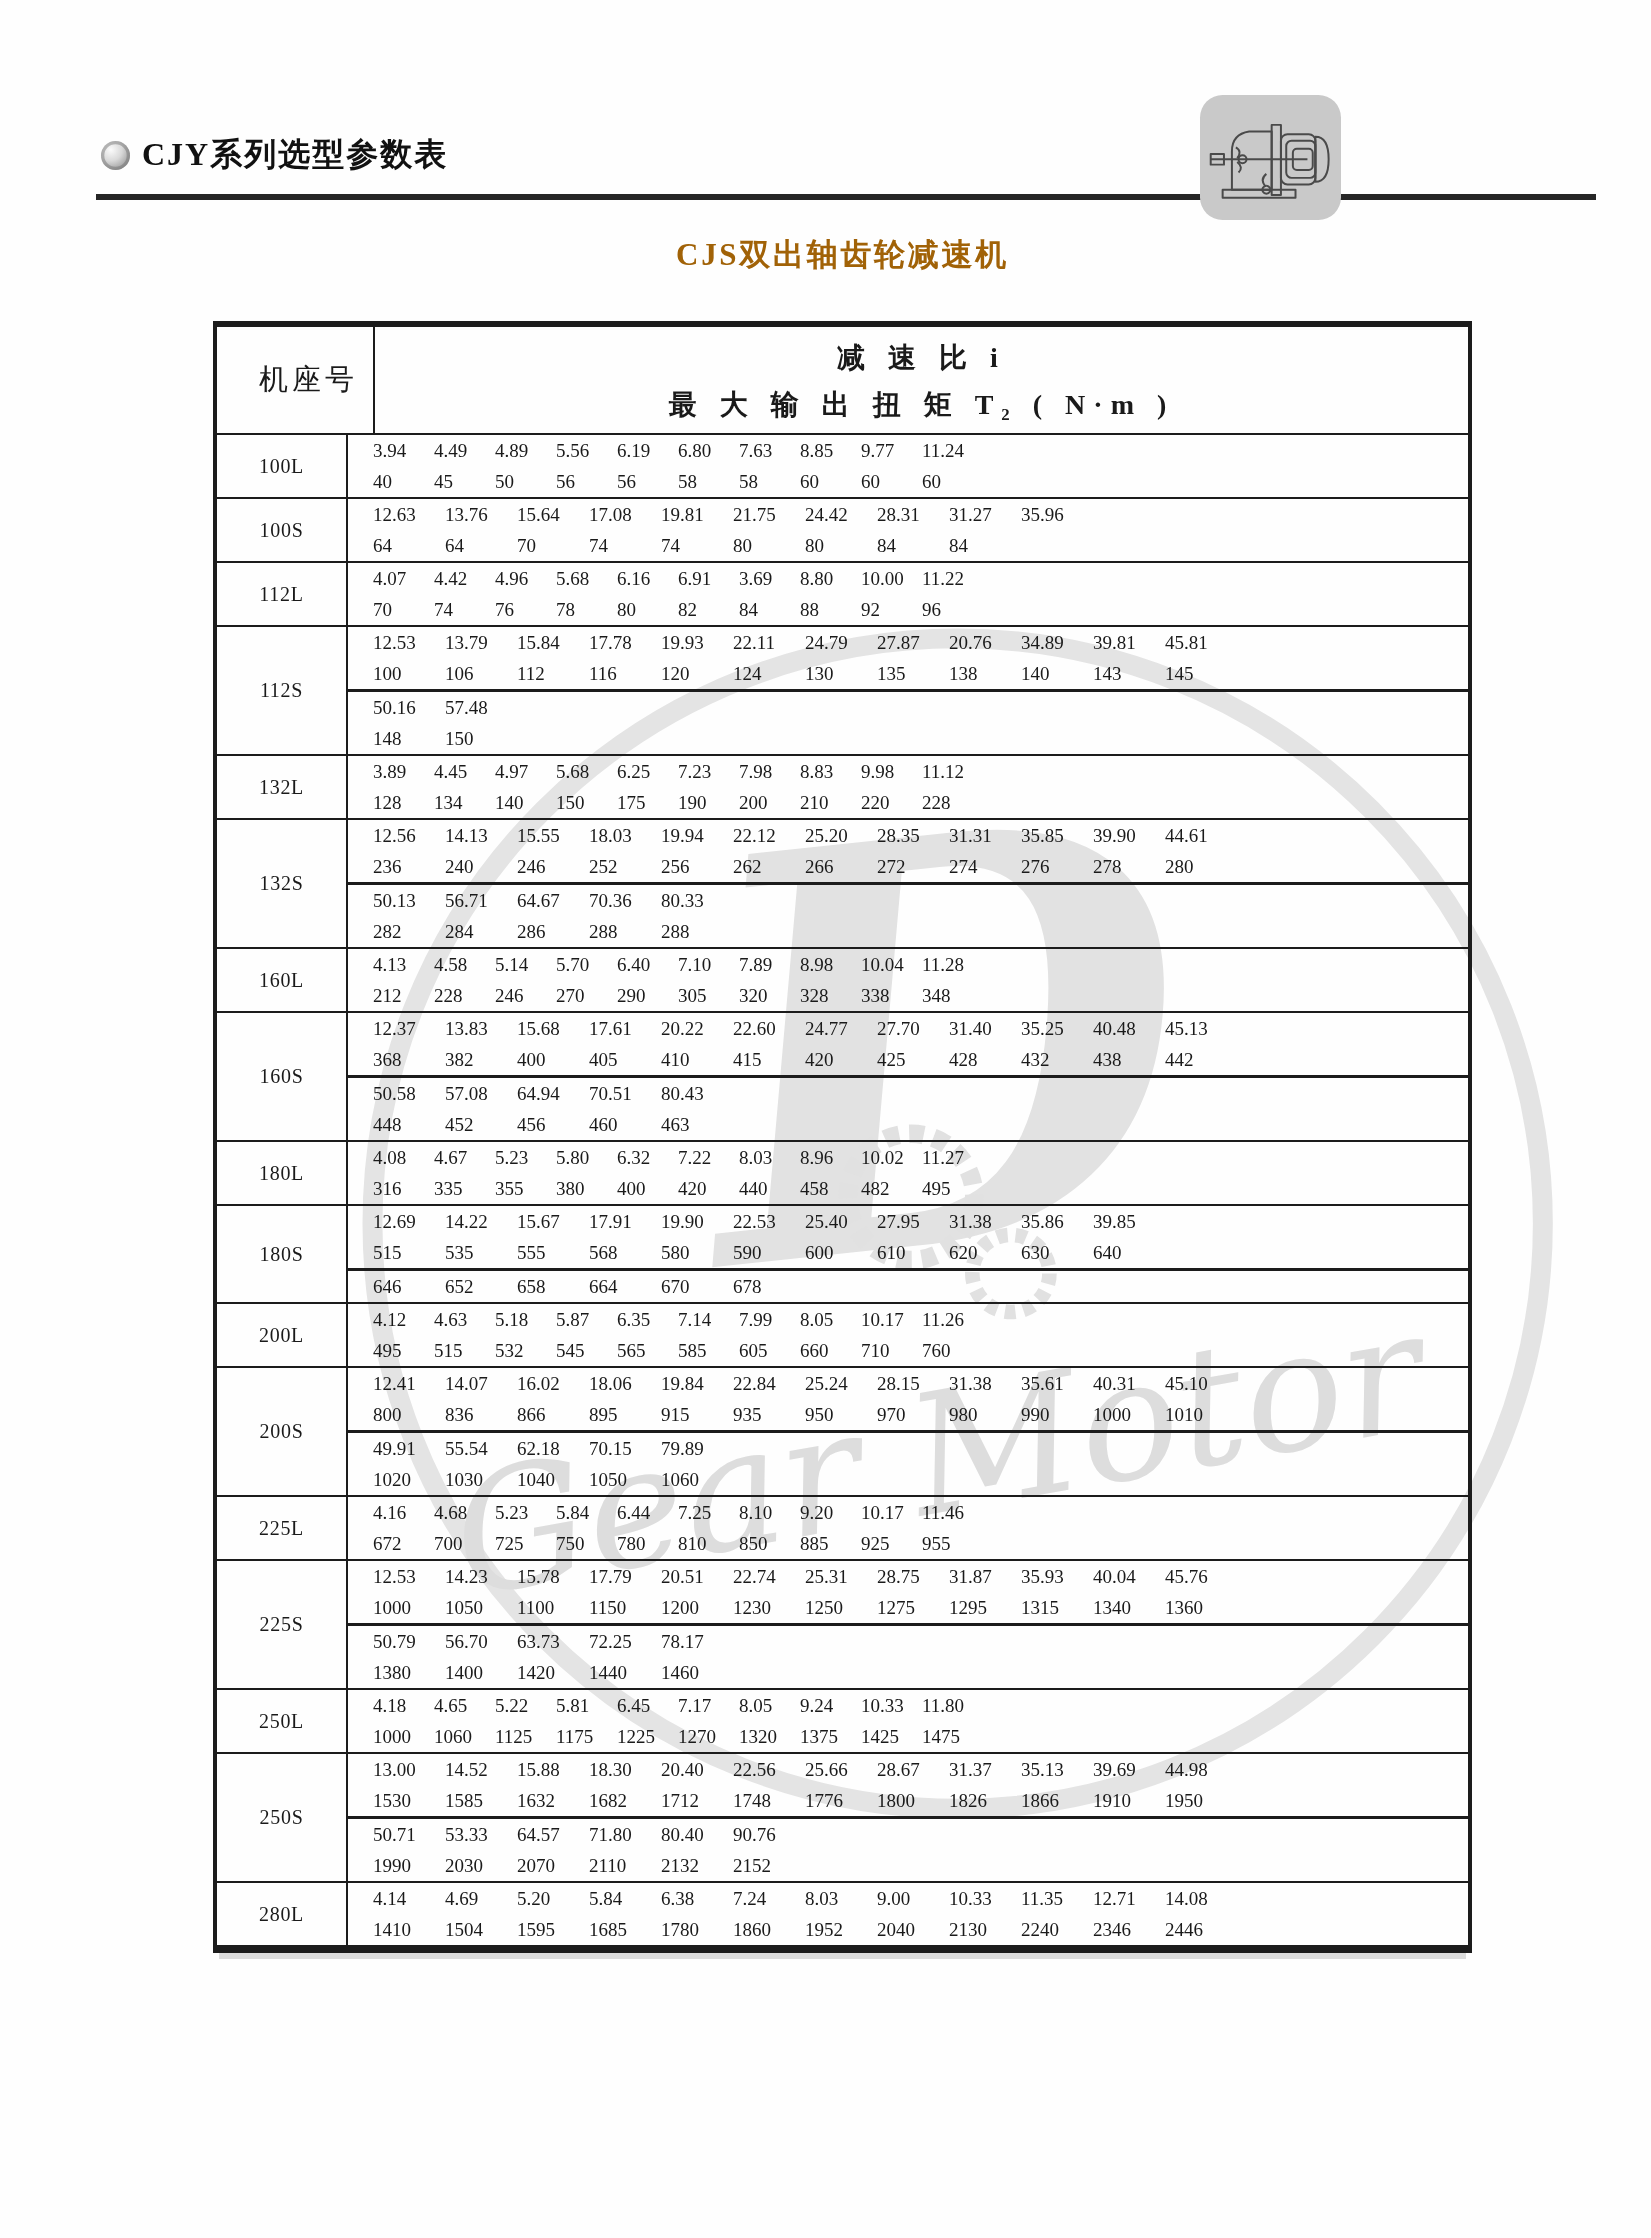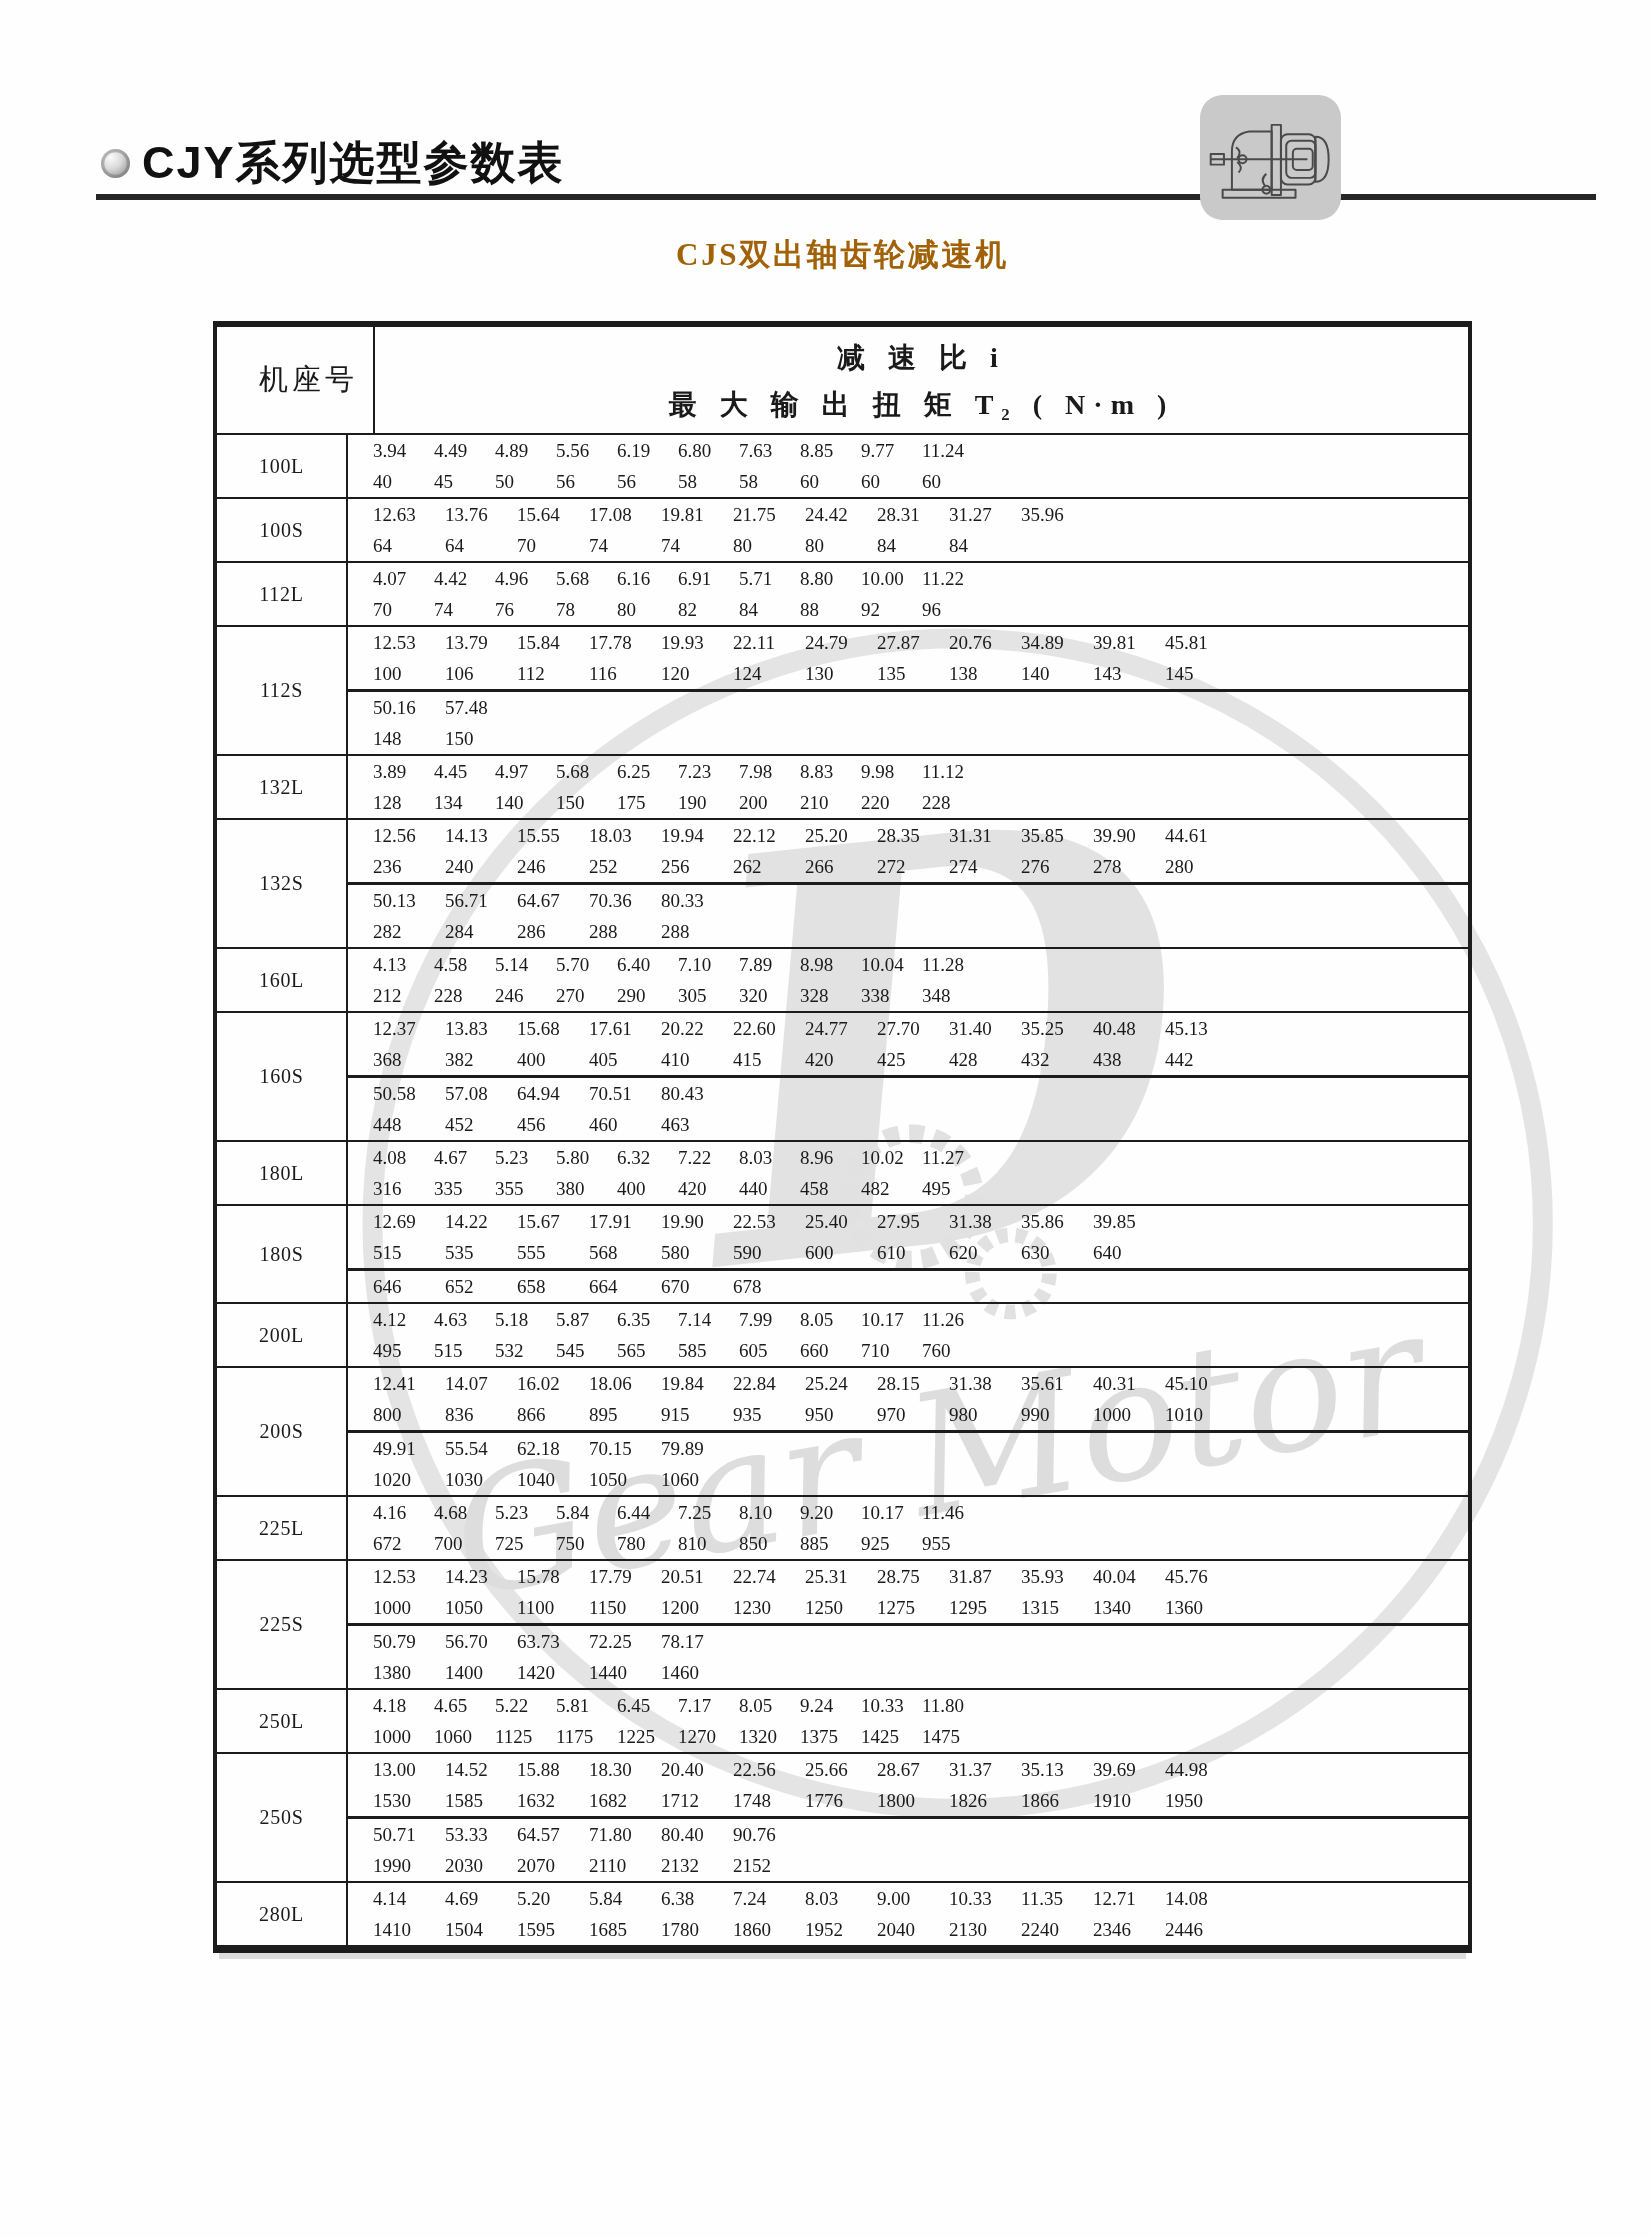--- a/index.html
+++ b/index.html
@@ -15,22 +15,22 @@
   #page-header{
     position:absolute;left:101px;top:133px;
     display:flex;align-items:center;gap:12px;z-index:3;
   }
   .bullet{
     width:29px;height:29px;border-radius:50%;
     background:radial-gradient(circle at 34% 30%, #fbfbfb 0%, #d9d9d9 40%, #9a9a9a 78%, #787878 100%);
     box-shadow:inset 0 0 0 3.3px rgba(110,110,110,.45);
   }
   #page-title{
-    margin:0;font-family:Liberation Sans, sans-serif;
-    font-weight:700;font-size:45px;letter-spacing:2px;color:#111;
+    margin:0;font-family:Liberation Serif, serif;
+    font-weight:700;font-size:32px;letter-spacing:2px;color:#111;
   }
   #header-rule{
     position:absolute;left:96px;top:194px;width:1500px;height:6px;
     background:#262626;z-index:1;
     box-shadow:0 8px 0 -3.3px #e3e3e3;
   }
   #logo-box{
     position:absolute;left:1200px;top:95px;width:141px;height:125px;
     background:#c9c9c9;border-radius:22.6px;z-index:2;
     display:flex;align-items:center;justify-content:center;
@@ -138,21 +138,21 @@
             <div class="segment">
               <div class="vline"><span class="v">12.63</span><span class="v">13.76</span><span class="v">15.64</span><span class="v">17.08</span><span class="v">19.81</span><span class="v">21.75</span><span class="v">24.42</span><span class="v">28.31</span><span class="v">31.27</span><span class="v">35.96</span></div>
               <div class="vline"><span class="v">64</span><span class="v">64</span><span class="v">70</span><span class="v">74</span><span class="v">74</span><span class="v">80</span><span class="v">80</span><span class="v">84</span><span class="v">84</span></div>
             </div>
           </div>
         </div>
         <div class="trow">
           <div class="cell-label">112L</div>
           <div class="cell-data">
             <div class="segment">
-              <div class="vline"><span class="v">4.07</span><span class="v">4.42</span><span class="v">4.96</span><span class="v">5.68</span><span class="v">6.16</span><span class="v">6.91</span><span class="v">5.71</span><span class="v">8.80</span><span class="v">10.00</span><span class="v">11.22</span></div>
+              <div class="vline"><span class="v">4.07</span><span class="v">4.42</span><span class="v">4.96</span><span class="v">5.68</span><span class="v">6.16</span><span class="v">6.91</span><span class="v">3.69</span><span class="v">8.80</span><span class="v">10.00</span><span class="v">11.22</span></div>
               <div class="vline"><span class="v">70</span><span class="v">74</span><span class="v">76</span><span class="v">78</span><span class="v">80</span><span class="v">82</span><span class="v">84</span><span class="v">88</span><span class="v">92</span><span class="v">96</span></div>
             </div>
           </div>
         </div>
         <div class="trow">
           <div class="cell-label">112S</div>
           <div class="cell-data wide">
             <div class="segment">
               <div class="vline"><span class="v">12.53</span><span class="v">13.79</span><span class="v">15.84</span><span class="v">17.78</span><span class="v">19.93</span><span class="v">22.11</span><span class="v">24.79</span><span class="v">27.87</span><span class="v">20.76</span><span class="v">34.89</span><span class="v">39.81</span><span class="v">45.81</span></div>
               <div class="vline"><span class="v">100</span><span class="v">106</span><span class="v">112</span><span class="v">116</span><span class="v">120</span><span class="v">124</span><span class="v">130</span><span class="v">135</span><span class="v">138</span><span class="v">140</span><span class="v">143</span><span class="v">145</span></div>

